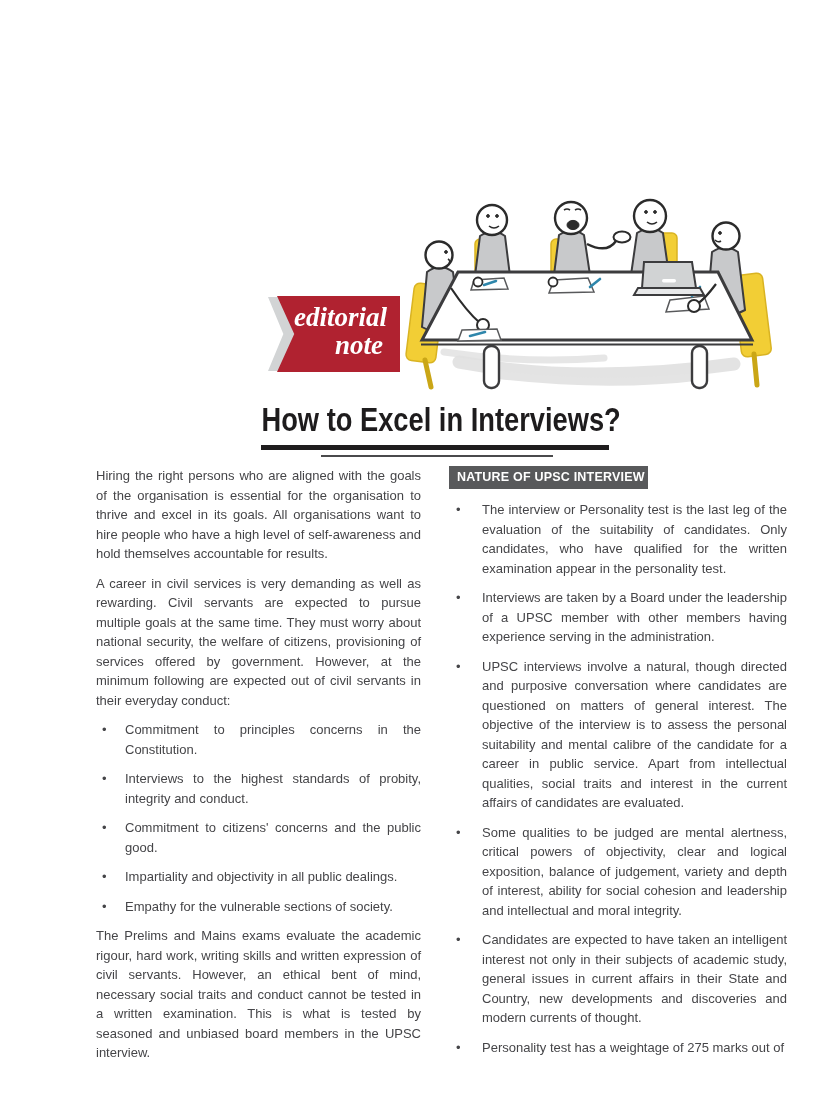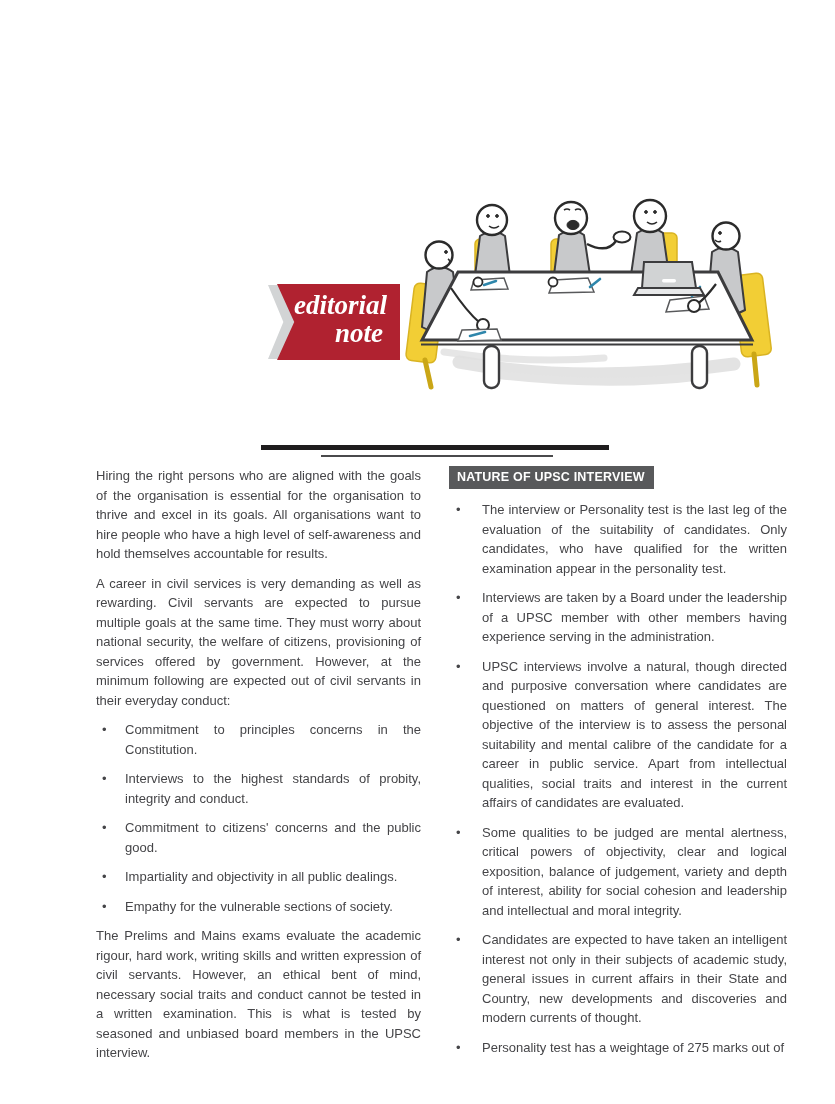--- a/index.html
+++ b/index.html
@@ -5,21 +5,21 @@
   html,body{margin:0;padding:0;}
   body{
     width:835px;height:1104px;background:#ffffff;position:relative;
     font-family:"Liberation Sans", sans-serif;overflow:hidden;
   }
   .page{position:absolute;inset:0;}
 
   
   .illustration{position:absolute;left:403px;top:192px;width:372px;height:200px;}
 
-  .ribbon-wrap{position:absolute;left:277px;top:284px;width:123px;height:68px;}
+  .ribbon-wrap{position:absolute;left:277px;top:296px;width:123px;height:68px;}
   .ribbon-chevron{
     position:absolute;left:-9px;top:1px;width:32px;height:74px;background:#d2d4d5;
     clip-path:polygon(0 0,52% 0,100% 50%,52% 100%,0 100%,48% 50%);
   }
   .ribbon{
     position:absolute;left:0;top:0;width:123px;height:76px;background:#b02230;
     clip-path:polygon(0 0,100% 0,100% 100%,0 100%,14% 50%);
     color:#ffffff;text-align:right;box-sizing:border-box;padding:7px 13px 0 0;
     font-family:"Liberation Serif", serif;font-style:italic;font-weight:700;
   }
@@ -36,21 +36,21 @@
   .rule-thin{position:absolute;left:321px;top:455px;width:232px;height:2px;background:#4a4a4c;}
 
   
   .columns{position:absolute;left:96px;top:466px;width:691px;display:flex;gap:28px;}
   .col{color:#454548;font-size:13px;line-height:19.5px;text-align:justify;}
   .col.left{width:325px;}
   .col.right{width:338px;}
   .col p{margin:0 0 10px 0;}
   .section-heading{
     display:inline-block;background:#58595b;color:#ffffff;font-weight:700;
-    font-size:12.5px;line-height:15px;padding:4px 9px 4px 8px;letter-spacing:.2px;
+    font-size:12.5px;line-height:15px;padding:4px 3px 4px 8px;letter-spacing:.2px;
     margin:2px 0 9px 0;text-align:left;
   }
   .col.right .section-heading{margin-top:0;}
   .bullets{margin:2px 0 2px 0;}
   .bullet-item{display:flex;margin:0 0 10px 0;}
   .bullet-item .marker{flex:0 0 29px;padding-left:6px;box-sizing:border-box;text-align:left;}
   .col.right .bullet-item .marker{flex:0 0 33px;padding-left:7px;}
   .bullet-item .btext{flex:1 1 auto;}
 </style>
 </head>
@@ -143,20 +143,23 @@
   </svg>
 
   <div class="ribbon-wrap">
     <div class="ribbon-chevron"></div>
     <div class="ribbon">
       <div class="l1">editorial</div>
       <div class="l2">note</div>
     </div>
   </div>
 
+  <div class="title-wrap">
+    <h1 class="title">How to Excel in Interviews?</h1>
+  </div>
   <div class="rule-thick"></div>
   <div class="rule-thin"></div>
 
   <div class="columns">
 
     <div class="col left">
       <p>Hiring the right persons who are aligned with the goals of the organisation is essential for the organisation to thrive and excel in its goals. All organisations want to hire people who have a high level of self-awareness and hold themselves accountable for results.</p>
       <p>A career in civil services is very demanding as well as rewarding. Civil servants are expected to pursue multiple goals at the same time. They must worry about national security, the welfare of citizens, provisioning of services offered by government. However, at the minimum following are expected out of civil servants in their everyday conduct:</p>
       <div class="bullets">
         <div class="bullet-item">

